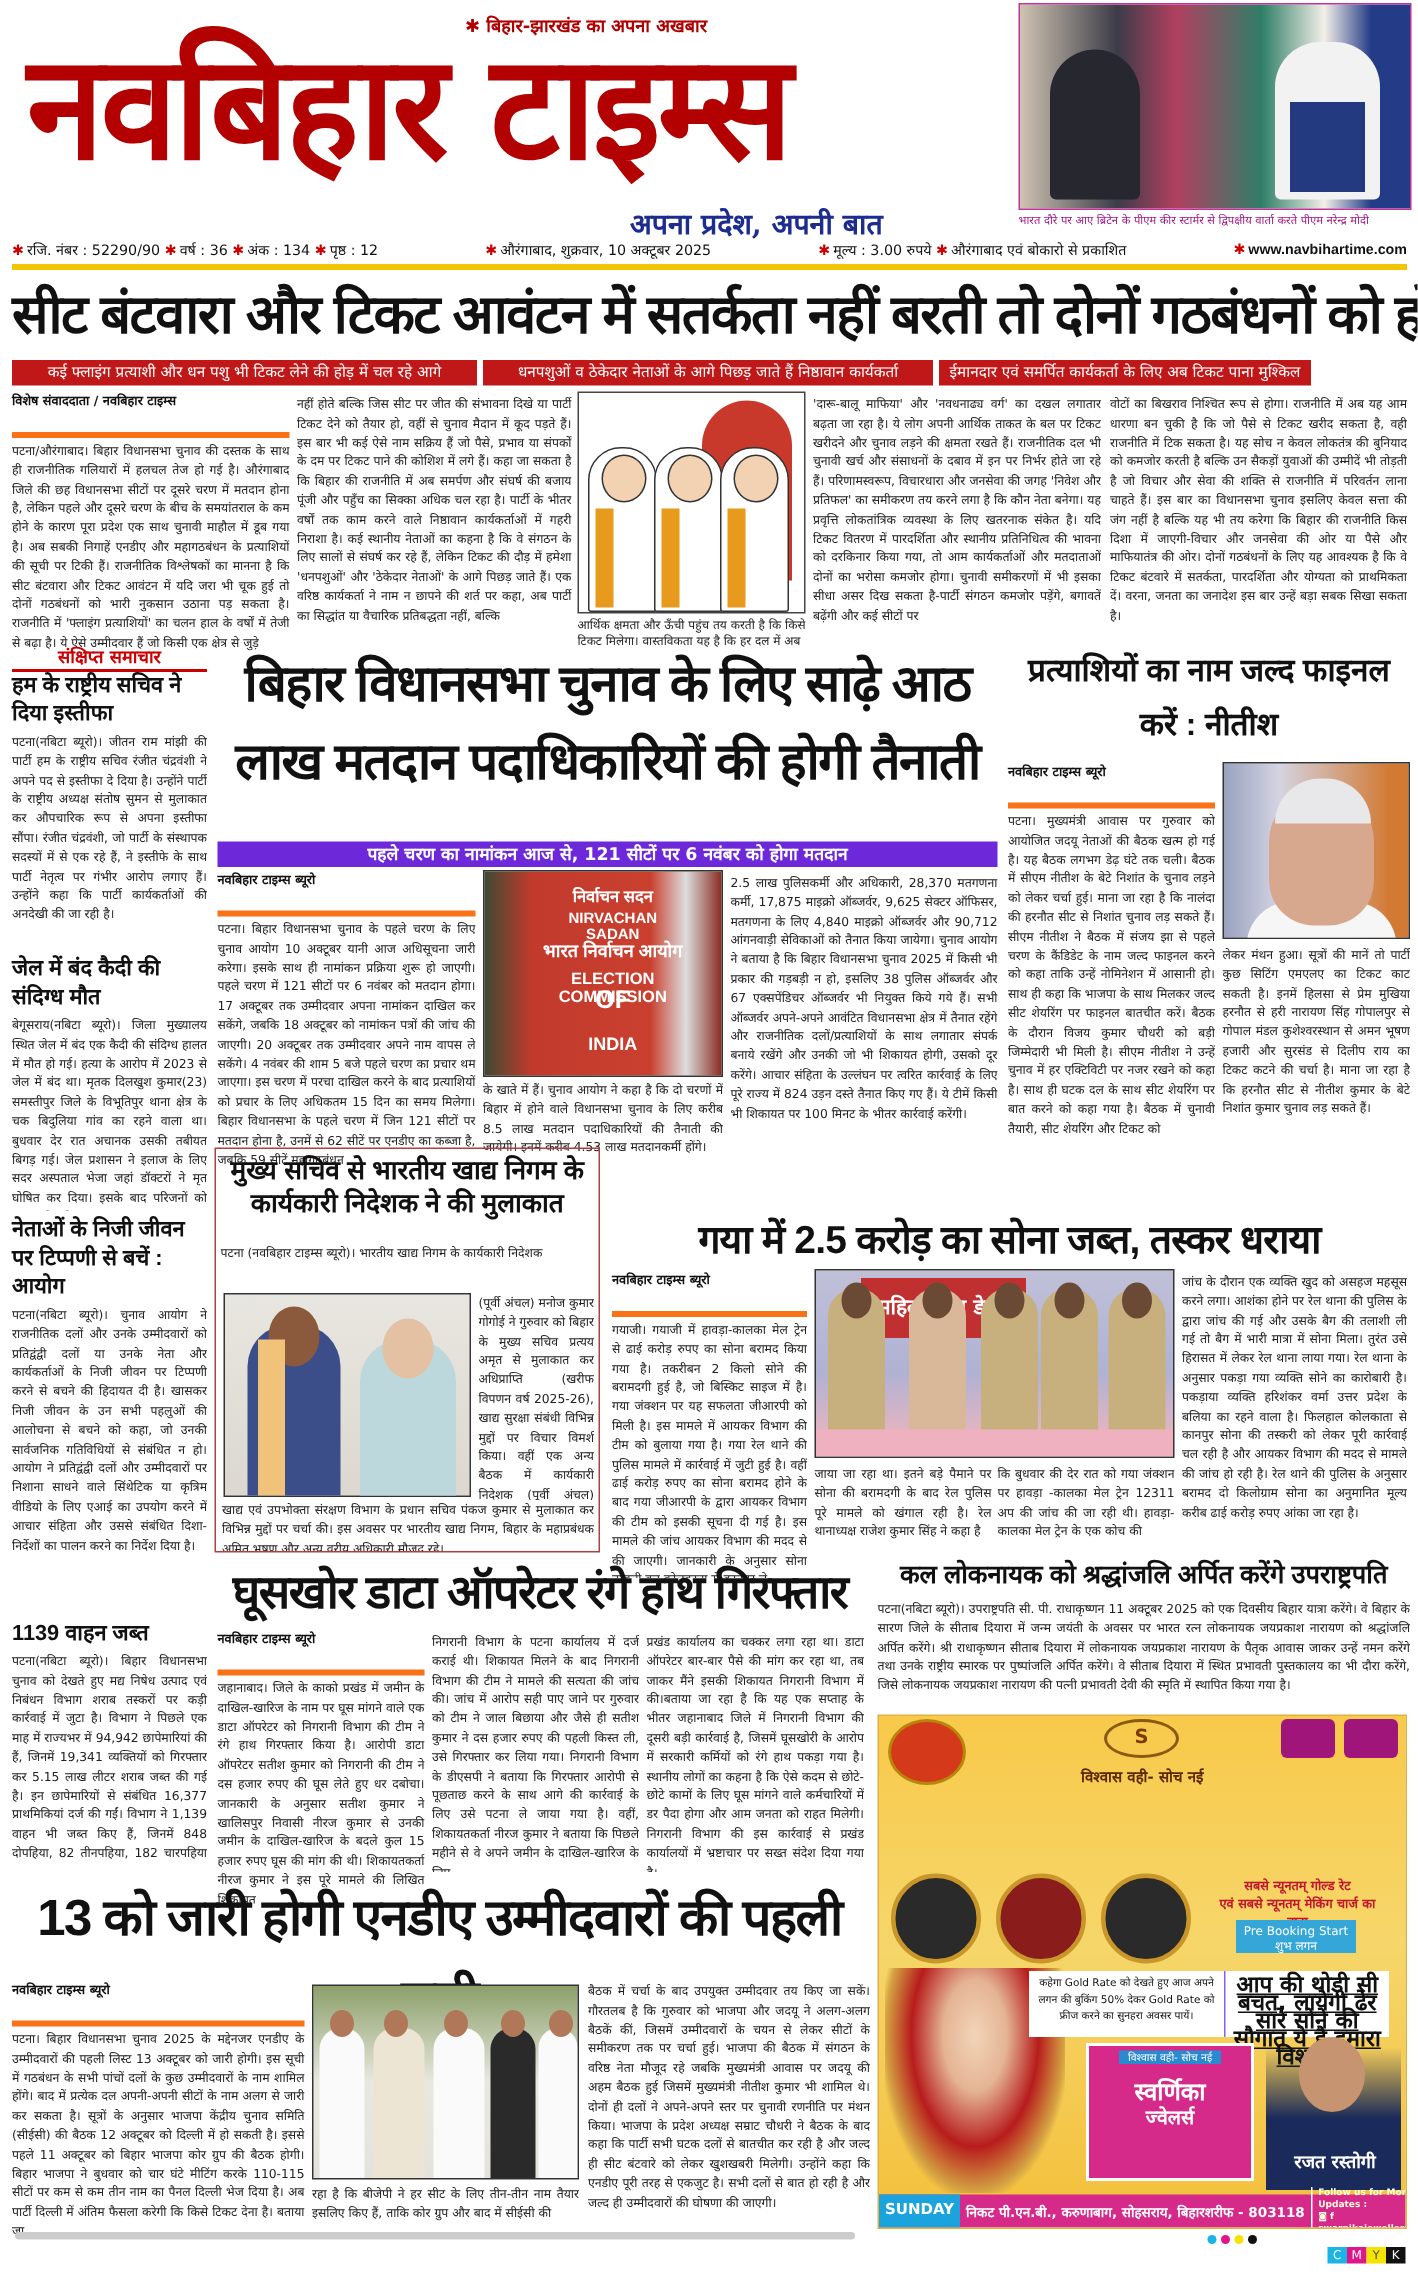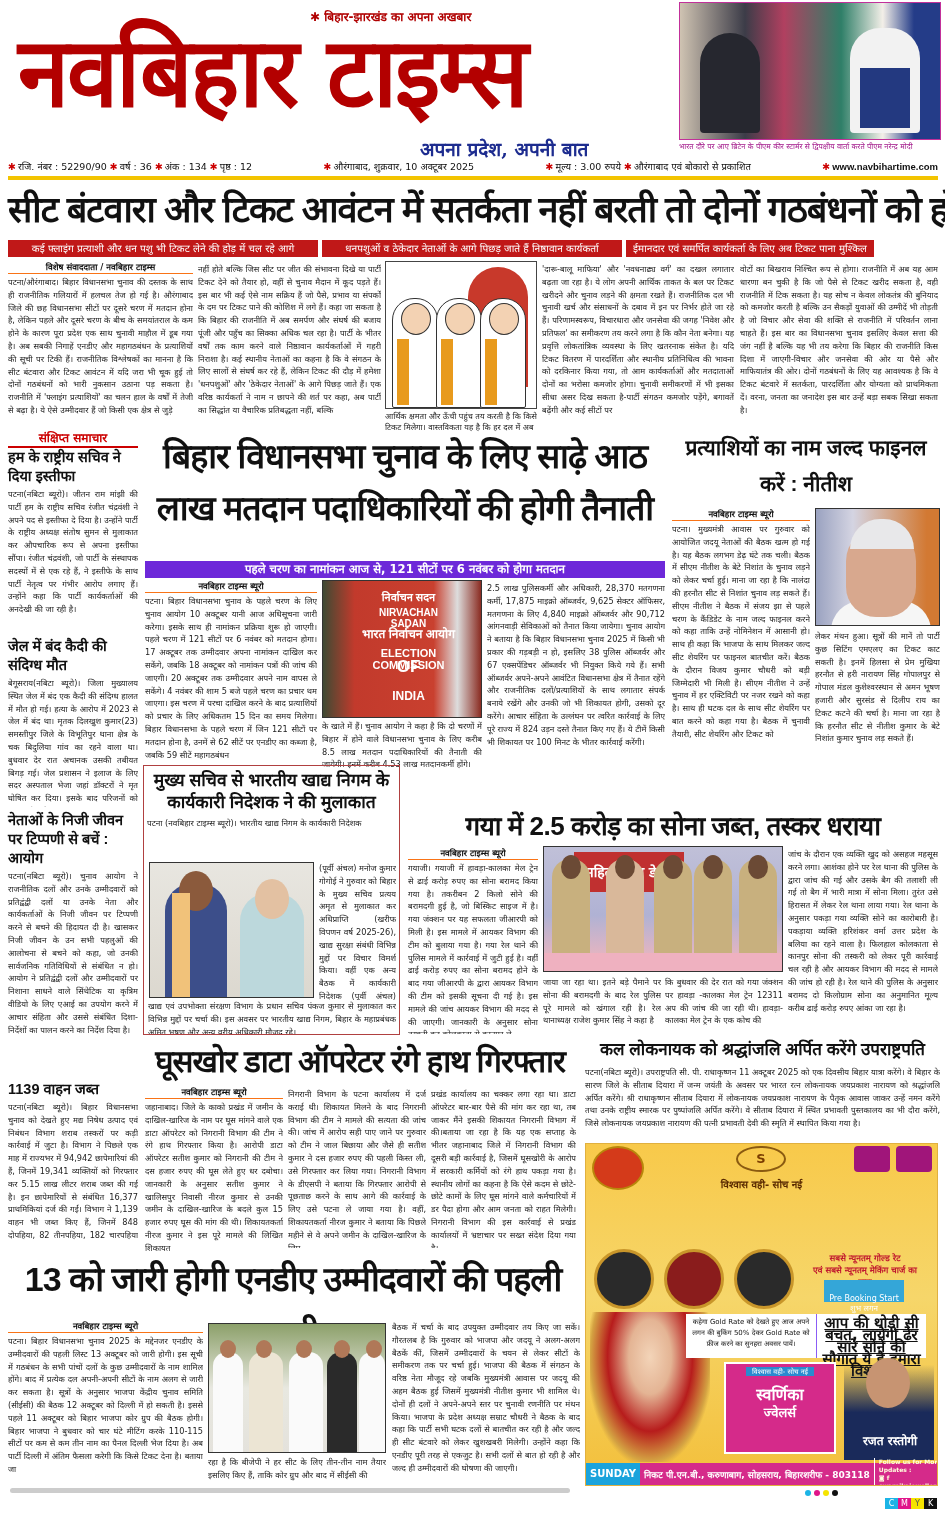--- a/index.html
+++ b/index.html
@@ -14,21 +14,21 @@
   .top-photo .ph-right:after { content:""; position:absolute; left:10px; top:40px; width:50px; height:60px; background:#233980; }
   .top-caption { left: 679px; top: 141px; width: 262px; font-size: 7.5px; color: #a2188a; white-space: nowrap; overflow: hidden; }
   .infobar { left: 8px; top: 158px; width: 930px; height: 16px; font-size: 9.5px; display: flex; justify-content: space-between; align-items: center; }
   .infobar span .star { color: #c00; margin-right: 2px; }
   .infobar .url { font-weight: bold; font-family: "Liberation Sans", sans-serif; }
   .yellow-rule { left: 8px; top: 176px; width: 930px; height: 4px; background: #f3c400; }
   .lead-head { left: 8px; top: 184px; width: 930px; font-size: 36px; line-height: 52px; font-weight: bold; text-align: center; white-space: nowrap; letter-spacing: -1px; font-family: "Liberation Sans", sans-serif; }
   .red-strips { left: 8px; top: 240px; width: 930px; height: 17px; display: flex; gap: 4px; }
   .red-strips div { background: #c01818; color: #fff; font-size: 10.2px; line-height: 17px; text-align: center; white-space: nowrap; overflow: hidden; }
   .col-text { font-size: 8.2px; line-height: 12.8px; text-align: justify; color: #222; overflow: hidden; }
-  .byline { font-size: 8.5px; font-weight: bold; text-align: center; border-bottom: 1px solid #f97316; padding-bottom: 1px; margin-bottom: 2px; }
+  .byline { font-size: 8.5px; font-weight: bold; text-align: left; border-bottom: 4px solid #f97316; padding-bottom: 15px; margin-bottom: 2px; }
   .cartoon { left: 385px; top: 261px; width: 152px; height: 148px; border: 1px solid #444; background: #fff; overflow: hidden; }
   .cartoon .chair { position:absolute; right:8px; top:5px; width:60px; height:120px; background:#c8392b; border-radius: 30px 30px 0 0; }
   .cartoon .p { position:absolute; bottom:0; width:46px; height:110px; background:#fff; border:1px solid #333; border-radius: 22px 22px 2px 2px; }
   .cartoon .p:before { content:""; position:absolute; left:8px; top:4px; width:28px; height:30px; background:#f3d2b3; border:1px solid #333; border-radius:50%; }
   .cartoon .p:after { content:""; position:absolute; left:4px; top:40px; width:12px; height:66px; background:#e89a1d; }
   .cartoon-cap { left: 385px; top: 411px; width: 152px; font-size: 8px; line-height: 11px; }
   .brief-head { left: 8px; top: 429px; width: 130px; font-size: 12px; font-weight: bold; color: #c00; text-align: center; border-bottom: 2px solid #c00; }
   .brief-title { font-size: 14.5px; font-weight: bold; line-height: 19px; font-family: "Liberation Sans", sans-serif; }
   .big-head { left: 145px; top: 430px; width: 520px; font-size: 34px; line-height: 52px; font-weight: bold; text-align: center; letter-spacing: -1px; font-family: "Liberation Sans", sans-serif; }
   .sub-strip { left: 145px; top: 561px; width: 520px; height: 17px; background: #6d28d9; color: #fff; font-size: 11.6px; line-height: 17px; text-align: center; font-weight: bold; white-space: nowrap; }
@@ -56,21 +56,21 @@
   .bribe-head { left: 145px; top: 1040px; width: 430px; font-size: 31px; line-height: 44px; font-weight: bold; text-align: center; letter-spacing: -1px; font-family: "Liberation Sans", sans-serif; }
   .vp-head { left: 585px; top: 1038px; width: 355px; font-size: 17px; line-height: 24px; font-weight: bold; text-align: center; white-space: nowrap; font-family: "Liberation Sans", sans-serif; }
   .ad { left: 585px; top: 1143px; width: 353px; height: 343px; background: linear-gradient(180deg,#f8c94a 0%,#f6d66a 45%,#f3bf3a 100%); overflow: hidden; border: 1px solid #e0b040; }
   .ad .durga { position:absolute; left:6px; top:2px; width:52px; height:44px; border-radius:50%; background:#d43a1a; border:2px solid #b8860b; }
   .ad .logo { position:absolute; left:150px; top:2px; width:50px; height:26px; border:2px solid #8a5a10; border-radius:50%; text-align:center; font-size:13px; color:#7a3c00; font-weight:bold; line-height:22px; }
   .ad .cert { position:absolute; top:2px; width:36px; height:26px; background:#a0157a; border-radius:4px; }
   .ad .tag1 { position:absolute; left:0; top:33px; width:100%; text-align:center; font-size:10px; font-weight:bold; color:#5a2a00; }
   .ad .brand { position:absolute; left:0; top:46px; width:100%; text-align:center; font-size:40px; font-weight:bold; color:#29a8e0; font-family: "DejaVu Serif", serif; text-shadow: 2px 2px 0 #fff, 3px 3px 0 #7a4a00; }
   .ad .ring { position:absolute; top:105px; width:60px; height:60px; border-radius:50%; background:#2a2a2a; border:3px solid #c9962a; }
   .ad .offer { position:absolute; left:220px; top:108px; width:118px; text-align:center; font-size:8.5px; color:#c0172e; font-weight:bold; line-height:12px; }
-  .ad .prebook { position:absolute; left:238px; top:136px; width:80px; height:22px; background:#34a6d8; color:#fff; text-align:center; font-size:8px; line-height:10px; padding-top:14px; }
+  .ad .prebook { position:absolute; left:238px; top:136px; width:80px; height:22px; background:#34a6d8; color:#fff; text-align:center; font-size:8px; line-height:10px; padding-top:3px; }
   .ad .model { position:absolute; left:4px; top:168px; width:120px; height:150px; background: radial-gradient(ellipse at 50% 30%, #f3d4b8 0%, #e4b494 25%, #b71c1c 50%, #d4a242 70%, transparent 75%); }
   .ad .promo { position:absolute; left:100px; top:170px; width:240px; height:44px; background:#fff; display:flex; }
   .ad .promo div { font-size:7px; line-height:11px; text-align:center; padding:3px; }
   .ad .promo .r { font-size:15px; line-height:12px; font-weight:bold; border-left:1px solid #8b5cf6;text-decoration:underline; }
   .ad .shop { position:absolute; left:138px; top:218px; width:112px; height:92px; background:#d52a8a; border:2px solid #fff; }
   .ad .shop .sname { color:#fff; font-weight:bold; font-size:16px; text-align:center; line-height:18px; margin-top:10px; }
   .ad .owner { position:absolute; left:258px; top:210px; width:90px; height:106px; background: linear-gradient(180deg, transparent 0%, transparent 10%, #1a2a5a 55%); }
   .ad .owner:before { content:""; position:absolute; left:22px; top:4px; width:44px; height:50px; background:#c79472; border-radius:50%; }
   .ad .oname { position:absolute; left:262px; top:288px; width:84px; text-align:center; color:#fff; font-size:12px; font-weight:bold; }
   .ad .footer { position:absolute; left:0; bottom:0; width:100%; height:22px; background:#d52a8a; display:flex; align-items:center; color:#fff; font-size:9px; font-weight:bold; }
@@ -164,21 +164,21 @@
 </div>
 <div class="abs nitish-photo">
   <div class="body"></div>
   <div class="face"></div>
   <div class="hair"></div>
 </div>
 <div class="abs col-text" style="left:815px;top:630px;width:125px;height:160px">लेकर मंथन हुआ। सूत्रों की मानें तो पार्टी कुछ सिटिंग एमएलए का टिकट काट सकती है। इनमें हिलसा से प्रेम मुखिया हरनौत से हरी नारायण सिंह गोपालपुर से गोपाल मंडल कुशेश्वरस्थान से अमन भूषण हजारी और सुरसंड से दिलीप राय का टिकट कटने की चर्चा है। माना जा रहा है कि हरनौत सीट से नीतीश कुमार के बेटे निशांत कुमार चुनाव लड़ सकते हैं।</div>
 
 <div class="abs box-fci">
   <div class="h">मुख्य सचिव से भारतीय खाद्य निगम के कार्यकारी निदेशक ने की मुलाकात</div>
-  <div class="col-text" style="margin-top:4px;height:13px">पटना (नवबिहार टाइम्स ब्यूरो)। भारतीय खाद्य निगम के कार्यकारी निदेशक</div>
+  <div class="col-text" style="margin-top:16px;height:13px">पटना (नवबिहार टाइम्स ब्यूरो)। भारतीय खाद्य निगम के कार्यकारी निदेशक</div>
   <div class="fci-photo">
     <div class="m1"></div>
     <div class="sc"></div>
     <div class="m2"></div>
   </div>
   <div class="col-text" style="position:absolute;left:175px;top:96px;width:77px;height:138px">(पूर्वी अंचल) मनोज कुमार गोगोई ने गुरुवार को बिहार के मुख्य सचिव प्रत्यय अमृत से मुलाकात कर अधिप्राप्ति (खरीफ विपणन वर्ष 2025-26), खाद्य सुरक्षा संबंधी विभिन्न मुद्दों पर विचार विमर्श किया। वहीं एक अन्य बैठक में कार्यकारी निदेशक (पूर्वी अंचल) मनोज कुमार गोगोई ने</div>
   <div class="col-text" style="position:absolute;left:4px;top:234px;width:248px;height:34px">खाद्य एवं उपभोक्ता संरक्षण विभाग के प्रधान सचिव पंकज कुमार से मुलाकात कर विभिन्न मुद्दों पर चर्चा की। इस अवसर पर भारतीय खाद्य निगम, बिहार के महाप्रबंधक अमित भूषण और अन्य वरीय अधिकारी मौजूद रहे।</div>
 </div>
 
 <div class="abs gaya-head">गया में 2.5 करोड़ का सोना जब्त, तस्कर धराया</div>

